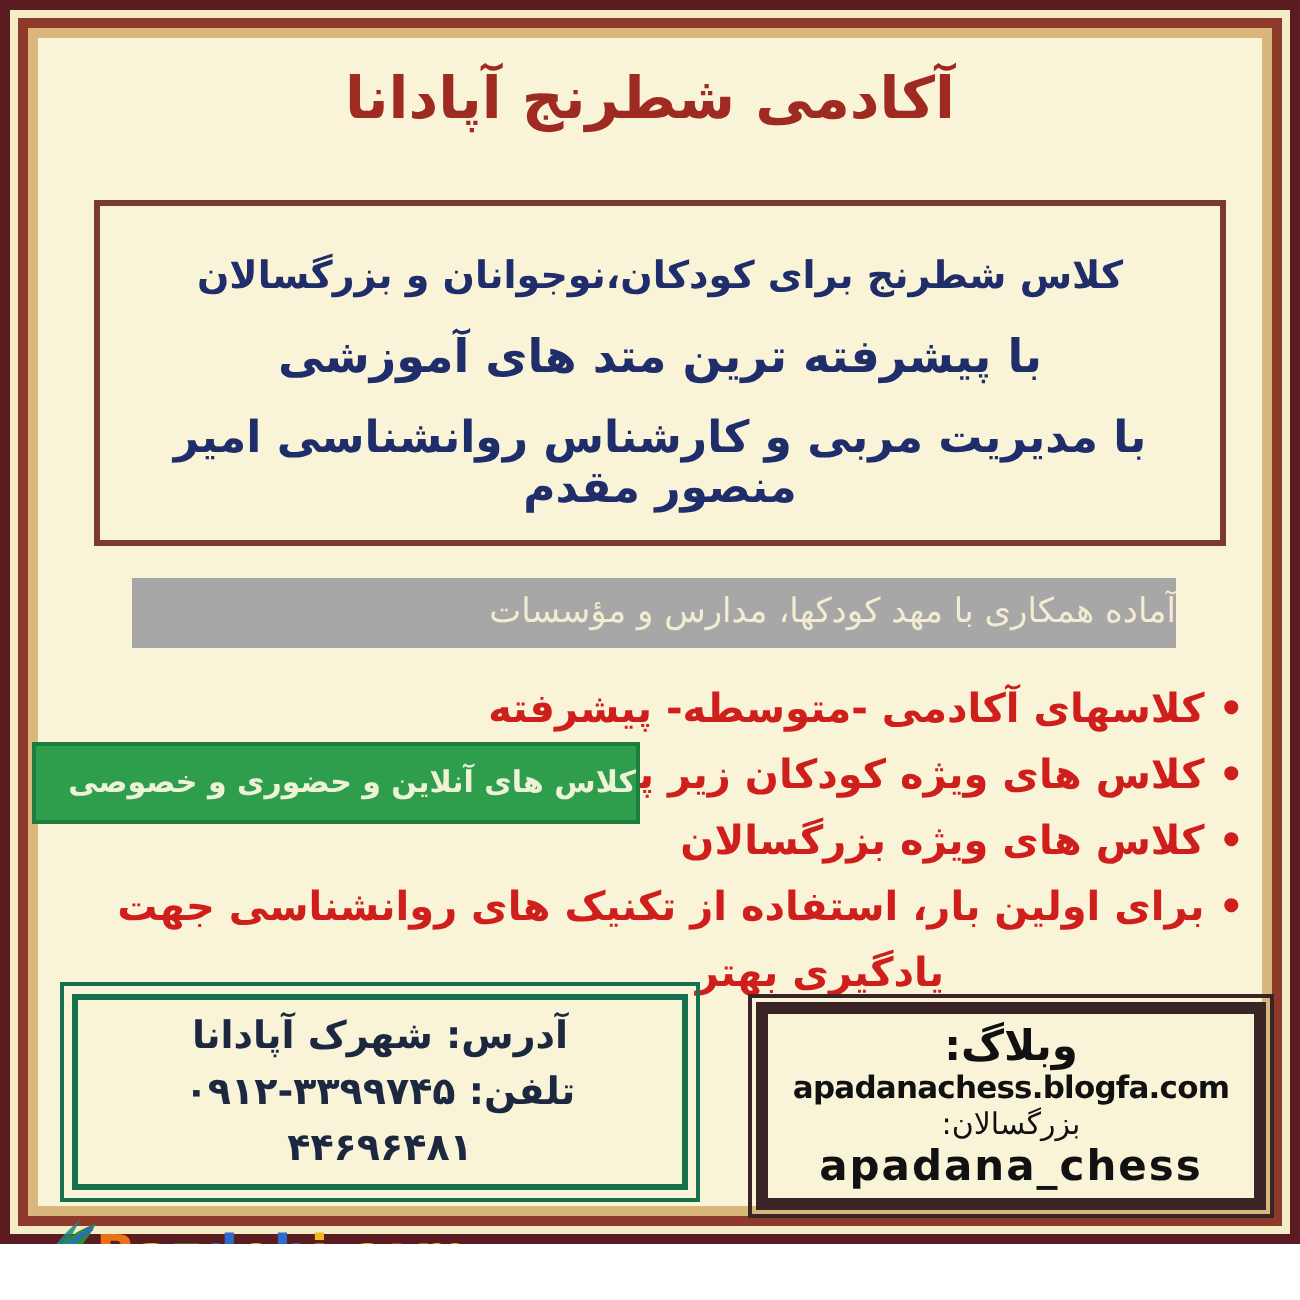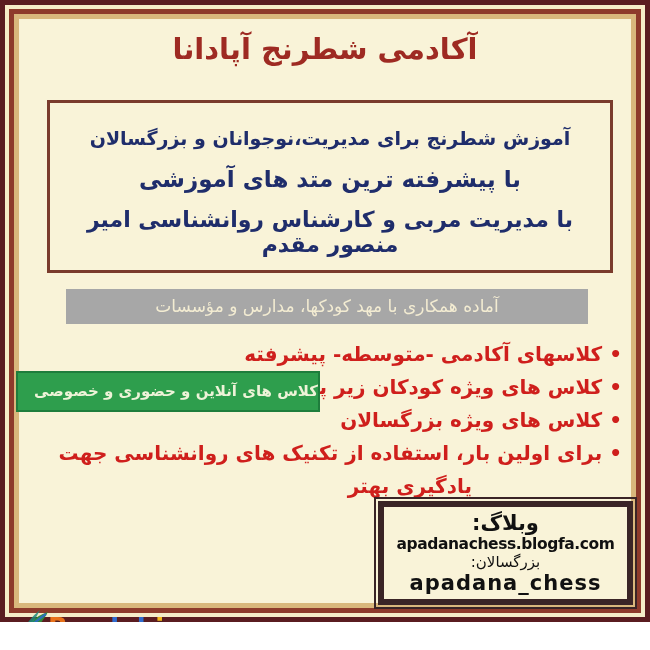--- a/index.html
+++ b/index.html
@@ -14,21 +14,21 @@
   .title{top:32px;left:0;right:0;text-align:center;font-size:29px;font-weight:bold;
     color:var(--title,#9e2a22);direction:rtl;}
   .intro{top:100px;left:47px;width:566px;height:173px;box-sizing:border-box;
     border:3px solid var(--intro_border,#7a3b2c);text-align:center;direction:rtl;
     color:var(--intro_text,#1f2d6b);padding:24px 6px 14px;}
   .i1{font-size:19px;font-weight:bold;margin-bottom:17px;}
   .i2{font-size:23px;font-weight:bold;margin-bottom:15px;}
   .i3{font-size:22px;font-weight:bold;}
   .banner{top:289px;left:66px;width:522px;height:35px;line-height:35px;
     background:var(--banner_bg,#a7a7a7);color:var(--banner_text,#f3ecd2);
-    font-size:17px;text-align:center;direction:rtl;}
+    font-size:17px;text-align:right;direction:rtl;}
   .bullets-wrap{top:341px;left:20px;right:28px;direction:rtl;text-align:right;
     color:var(--bullet_text,#cf1f1c);font-weight:bold;font-size:20px;}
   .bullet-item{margin-bottom:6px;line-height:27px;}
   .bullet-item::before{content:"\2022  ";}
   .bullet-cont{padding-right:150px;line-height:27px;padding-left:48px;}
   .greenbox{top:371px;left:16px;width:304px;height:41px;box-sizing:border-box;
     background:var(--green_bg,#2e9e4d);border:2px solid var(--green_border,#1e7d3c);
     color:var(--green_text,#eef3d8);font-size:15px;font-weight:bold;
     line-height:37px;direction:rtl;z-index:2;}
   .addrbox{top:491px;left:30px;width:320px;height:110px;box-sizing:border-box;
@@ -51,39 +51,49 @@
   .feather{margin-right:-6px;}
 </style>
 </head>
 <body>
 
 <div class="page">
 
   <div class="abs title">آکادمی شطرنج آپادانا</div>
 
   <div class="abs intro">
-    <div class="i1">آموزش شطرنج برای مدیریت،نوجوانان و بزرگسالان</div>
+    <div class="i1">کلاس شطرنج برای کودکان،نوجوانان و بزرگسالان</div>
     <div class="i2">با پیشرفته ترین متد های آموزشی</div>
     <div class="i3">با مدیریت مربی و کارشناس روانشناسی امیر منصور مقدم</div>
   </div>
 
   <div class="abs banner">آماده همکاری با مهد کودکها، مدارس و مؤسسات</div>
 
   <div class="abs bullets-wrap">
     <div>
         <div class="bullet-item">کلاسهای آکادمی -متوسطه- پیشرفته</div>
         <div class="bullet-item">کلاس های ویژه کودکان زیر پنج سال</div>
         <div class="bullet-item">کلاس های ویژه بزرگسالان</div>
         <div class="bullet-item">برای اولین بار، استفاده از تکنیک های روانشناسی جهت</div>
       </div>
     <div class="bullet-cont">یادگیری بهتر</div>
   </div>
 
   <div class="abs greenbox">کلاس های آنلاین و حضوری و خصوصی</div>
 
+  <div class="abs addrbox">
+    <div class="addr-inner">
+      <div>آدرس: شهرک آپادانا</div>
+      <div style="direction:rtl;">
+        <span>تلفن:</span>
+        <span dir="ltr">۰۹۱۲-۳۳۹۹۷۴۵</span>
+      </div>
+      <div>۴۴۶۹۶۴۸۱</div>
+    </div>
+  </div>
 
   <div class="abs blogbox">
     <div class="blog-inner">
       <div class="blog-label">وبلاگ:</div>
       <div class="blog-url">apadanachess.blogfa.com</div>
       <div class="insta-label">بزرگسالان:</div>
       <div class="insta-handle">apadana_chess</div>
     </div>
   </div>
 

